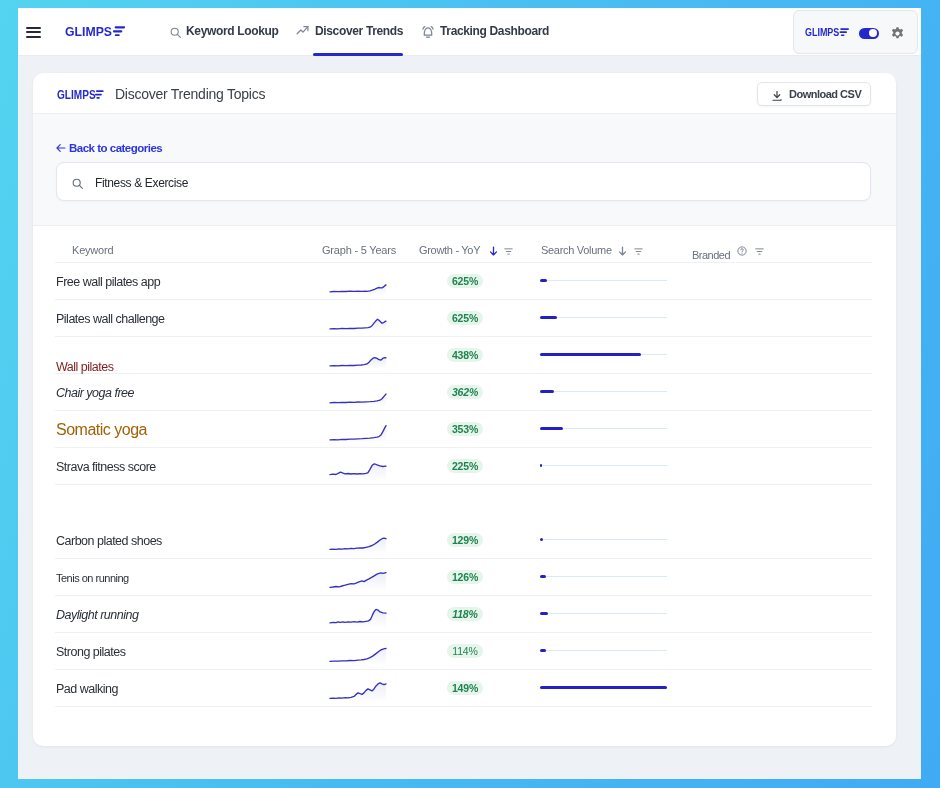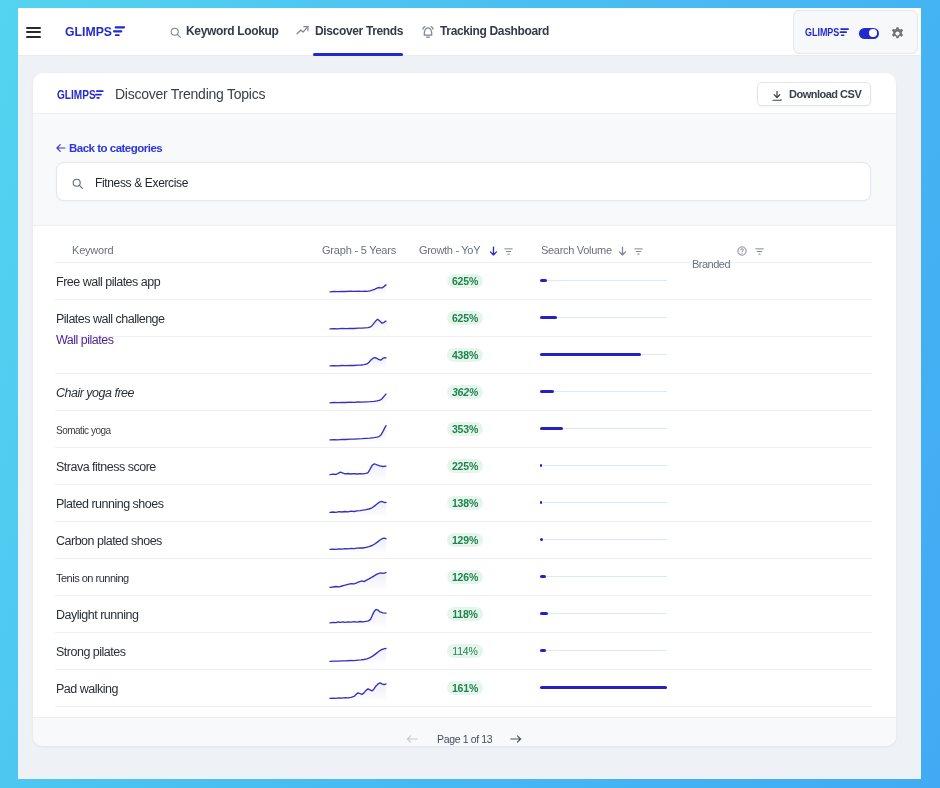--- a/index.html
+++ b/index.html
@@ -130,21 +130,21 @@
       <span class="abs" style="left:585px;top:20.4px;">
           <svg width="9" height="10" viewBox="0 0 12 14" fill="none">
             <path d="M6 1.5 V12 M1.8 8.2 L6 12.5 L10.2 8.2" stroke="#7b8492" stroke-width="1.8" stroke-linecap="round" stroke-linejoin="round"></path>
           </svg>
         </span>
       <span class="abs" style="left:601px;top:21px;">
           <svg width="9" height="9" viewBox="0 0 12 12" fill="none">
             <path d="M1 2.5 H11 M3 6 H9 M5 9.5 H7" stroke="#7b8492" stroke-width="1.3" stroke-linecap="round"></path>
           </svg>
         </span>
-      <span class="abs" style="left:659px;top:38px;transform:translateY(-50%);font-size:11px;letter-spacing:-0.3px;color:#68717f;letter-spacing:-0.5px;">Branded</span>
+      <span class="abs" style="left:659px;top:29px;transform:translateY(-50%);font-size:11px;letter-spacing:-0.3px;color:#68717f;letter-spacing:-0.5px;">Branded</span>
       <span class="abs" style="left:704px;top:20.4px;">
           <svg width="10" height="10" viewBox="0 0 14 14" fill="none">
             <circle cx="7" cy="7" r="5.8" stroke="#747d8b" stroke-width="1.3"></circle>
             <path d="M5.4 5.4 a1.7 1.7 0 1 1 2.4 1.6 c-.6.25-.8.55-.8 1.2" stroke="#747d8b" stroke-width="1.3" stroke-linecap="round" fill="none"></path>
             <circle cx="7" cy="10.2" r="0.7" fill="#7b8492"></circle>
           </svg>
         </span>
       <span class="abs" style="left:722px;top:21px;">
           <svg width="9" height="9" viewBox="0 0 12 12" fill="none">
             <path d="M1 2.5 H11 M3 6 H9 M5 9.5 H7" stroke="#7b8492" stroke-width="1.3" stroke-linecap="round"></path>
@@ -181,21 +181,21 @@
           </defs>
           <path d="M1,21.9 L5,21.6 L9,21.8 L13,21.4 L17,21.6 L21,21.3 L25,21.5 L29,21.2 L33,21.1 L36,20.9 L39,20.7 L41,20.2 L43,18.7 L45,16.2 L47,13.7 L48.5,12.2 L50,13.2 L51.5,14.7 L53,16.2 L54.5,15.7 L56,14.5 L57,14.2 L57,25 L40,25 Z" fill="url(#g2)" stroke="none"></path>
           <path d="M1,21.9 L5,21.6 L9,21.8 L13,21.4 L17,21.6 L21,21.3 L25,21.5 L29,21.2 L33,21.1 L36,20.9 L39,20.7 L41,20.2 L43,18.7 L45,16.2 L47,13.7 L48.5,12.2 L50,13.2 L51.5,14.7 L53,16.2 L54.5,15.7 L56,14.5 L57,14.2" fill="none" stroke="#3431bd" stroke-width="1.35" stroke-linejoin="round" stroke-linecap="round"></path>
         </svg>
     <div style="position:absolute;left:414px;top:11.5px;width:36px;height:13.5px;background:#e6f5ec;border-radius:7px;text-align:center;line-height:14px;font-size:10.5px;font-weight:bold;letter-spacing:-0.2px;color:#1f8350;">625%</div>
     <div style="position:absolute;left:507px;top:17.2px;width:127px;height:1.3px;background:#d9e9f9;"></div>
     <div style="position:absolute;left:507px;top:16.2px;width:17px;height:3px;border-radius:1.5px;background:#2321c4;"></div>
   </div>
   <div style="position:absolute;left:0;top:263.5px;width:863px;height:37px;">
     <div style="position:absolute;left:22px;bottom:0;width:817px;height:1px;background:#eef0f4;"></div>
-    <div style="position:absolute;left:23px;top:3px;transform:translateY(-50%);font-size:12.5px;letter-spacing:-0.5px;color:#4c1d95;">Wall pilates</div>
+    <div style="position:absolute;left:23px;top:30px;transform:translateY(-50%);font-size:12.5px;letter-spacing:-0.5px;color:#7f1d1d;">Wall pilates</div>
     <svg width="58" height="32" viewBox="0 0 58 32" style="position:absolute;left:296px;top:7px;">
           <defs>
             <linearGradient id="g3" x1="0" y1="0" x2="0" y2="1">
               <stop offset="0" stop-color="#7079d0" stop-opacity="0.13"></stop>
               <stop offset="1" stop-color="#7079d0" stop-opacity="0"></stop>
             </linearGradient>
           </defs>
           <path d="M1,21.9 L5,21.6 L9,21.8 L13,21.5 L17,21.7 L21,21.3 L25,21.5 L29,21.2 L32,21.0 L35,20.7 L38,19.9 L40,18.2 L42,15.9 L44,14.2 L46,13.6 L48,14.4 L50,15.7 L52,16.1 L54,14.2 L56,13.6 L57,13.9 L57,25 L40,25 Z" fill="url(#g3)" stroke="none"></path>
           <path d="M1,21.9 L5,21.6 L9,21.8 L13,21.5 L17,21.7 L21,21.3 L25,21.5 L29,21.2 L32,21.0 L35,20.7 L38,19.9 L40,18.2 L42,15.9 L44,14.2 L46,13.6 L48,14.4 L50,15.7 L52,16.1 L54,14.2 L56,13.6 L57,13.9" fill="none" stroke="#3431bd" stroke-width="1.35" stroke-linejoin="round" stroke-linecap="round"></path>
         </svg>
@@ -215,21 +215,21 @@
           </defs>
           <path d="M1,21.8 L5,21.5 L9,21.7 L13,21.3 L17,21.5 L21,21.2 L25,21.3 L29,21.0 L33,21.1 L37,20.8 L41,20.6 L45,20.3 L48,19.9 L51,19.2 L53,17.8 L55,15.4 L56.5,13.6 L57,13.1 L57,25 L40,25 Z" fill="url(#g4)" stroke="none"></path>
           <path d="M1,21.8 L5,21.5 L9,21.7 L13,21.3 L17,21.5 L21,21.2 L25,21.3 L29,21.0 L33,21.1 L37,20.8 L41,20.6 L45,20.3 L48,19.9 L51,19.2 L53,17.8 L55,15.4 L56.5,13.6 L57,13.1" fill="none" stroke="#3431bd" stroke-width="1.35" stroke-linejoin="round" stroke-linecap="round"></path>
         </svg>
     <div style="position:absolute;left:414px;top:11.5px;width:36px;height:13.5px;background:#e6f5ec;border-radius:7px;text-align:center;line-height:14px;font-size:10.5px;font-weight:bold;letter-spacing:-0.2px;color:#1f8350;">362%</div>
     <div style="position:absolute;left:507px;top:17.2px;width:127px;height:1.3px;background:#d9e9f9;"></div>
     <div style="position:absolute;left:507px;top:16.2px;width:14px;height:3px;border-radius:1.5px;background:#2321c4;"></div>
   </div>
   <div style="position:absolute;left:0;top:337.5px;width:863px;height:37px;">
     <div style="position:absolute;left:22px;bottom:0;width:817px;height:1px;background:#eef0f4;"></div>
-    <div style="position:absolute;left:23px;top:19px;transform:translateY(-50%);font-size:10px;letter-spacing:-0.5px;color:#404040;">Somatic yoga</div>
+    <div style="position:absolute;left:23px;top:19px;transform:translateY(-50%);font-size:16px;letter-spacing:-0.5px;color:#a16207;">Somatic yoga</div>
     <svg width="58" height="32" viewBox="0 0 58 32" style="position:absolute;left:296px;top:7px;">
           <defs>
             <linearGradient id="g5" x1="0" y1="0" x2="0" y2="1">
               <stop offset="0" stop-color="#7079d0" stop-opacity="0.13"></stop>
               <stop offset="1" stop-color="#7079d0" stop-opacity="0"></stop>
             </linearGradient>
           </defs>
           <path d="M1,21.9 L5,21.6 L9,21.8 L13,21.4 L17,21.5 L21,21.2 L25,21.1 L29,20.9 L33,20.7 L37,20.4 L41,20.1 L45,19.7 L48,19.2 L50,18.6 L52,16.9 L54,13.4 L56,9.4 L57,7.6 L57,25 L40,25 Z" fill="url(#g5)" stroke="none"></path>
           <path d="M1,21.9 L5,21.6 L9,21.8 L13,21.4 L17,21.5 L21,21.2 L25,21.1 L29,20.9 L33,20.7 L37,20.4 L41,20.1 L45,19.7 L48,19.2 L50,18.6 L52,16.9 L54,13.4 L56,9.4 L57,7.6" fill="none" stroke="#3431bd" stroke-width="1.35" stroke-linejoin="round" stroke-linecap="round"></path>
         </svg>
@@ -247,37 +247,20 @@
               <stop offset="1" stop-color="#7079d0" stop-opacity="0"></stop>
             </linearGradient>
           </defs>
           <path d="M1,19.6 L4,19.1 L7,19.5 L9.5,18.2 L11.5,17.1 L13.5,17.9 L16,18.8 L19,18.5 L22,19.0 L25,18.6 L28,19.0 L31,18.6 L34,18.9 L37,18.4 L39,17.6 L41,14.4 L43,10.6 L44.5,9.2 L46,9.0 L48,9.9 L51,10.9 L54,11.5 L57,11.1 L57,25 L40,25 Z" fill="url(#g6)" stroke="none"></path>
           <path d="M1,19.6 L4,19.1 L7,19.5 L9.5,18.2 L11.5,17.1 L13.5,17.9 L16,18.8 L19,18.5 L22,19.0 L25,18.6 L28,19.0 L31,18.6 L34,18.9 L37,18.4 L39,17.6 L41,14.4 L43,10.6 L44.5,9.2 L46,9.0 L48,9.9 L51,10.9 L54,11.5 L57,11.1" fill="none" stroke="#3431bd" stroke-width="1.35" stroke-linejoin="round" stroke-linecap="round"></path>
         </svg>
     <div style="position:absolute;left:414px;top:11.5px;width:36px;height:13.5px;background:#e6f5ec;border-radius:7px;text-align:center;line-height:14px;font-size:10.5px;font-weight:bold;letter-spacing:-0.2px;color:#1f8350;">225%</div>
     <div style="position:absolute;left:507px;top:17.2px;width:127px;height:1.3px;background:#d9e9f9;"></div>
     <div style="position:absolute;left:507px;top:16.2px;width:2px;height:3px;border-radius:1.5px;background:#2321c4;"></div>
   </div>
-  <div style="position:absolute;left:0;top:411.5px;width:863px;height:37px;">
-    <div style="position:absolute;left:22px;bottom:0;width:817px;height:1px;background:#eef0f4;"></div>
-    <div style="position:absolute;left:23px;top:19px;transform:translateY(-50%);font-size:12.5px;letter-spacing:-0.5px;color:#2a3038;">Plated running shoes</div>
-    <svg width="58" height="32" viewBox="0 0 58 32" style="position:absolute;left:296px;top:7px;">
-          <defs>
-            <linearGradient id="g7" x1="0" y1="0" x2="0" y2="1">
-              <stop offset="0" stop-color="#7079d0" stop-opacity="0.13"></stop>
-              <stop offset="1" stop-color="#7079d0" stop-opacity="0"></stop>
-            </linearGradient>
-          </defs>
-          <path d="M1,20.4 L4,20.0 L7,20.3 L10,19.7 L13,20.0 L16,19.5 L19,19.8 L22,19.2 L25,19.5 L28,18.9 L31,18.6 L34,18.2 L37,17.7 L40,17.0 L43,15.8 L46,13.6 L48,12.0 L50,10.4 L52,9.5 L54,9.9 L56,10.6 L57,10.4 L57,25 L40,25 Z" fill="url(#g7)" stroke="none"></path>
-          <path d="M1,20.4 L4,20.0 L7,20.3 L10,19.7 L13,20.0 L16,19.5 L19,19.8 L22,19.2 L25,19.5 L28,18.9 L31,18.6 L34,18.2 L37,17.7 L40,17.0 L43,15.8 L46,13.6 L48,12.0 L50,10.4 L52,9.5 L54,9.9 L56,10.6 L57,10.4" fill="none" stroke="#3431bd" stroke-width="1.35" stroke-linejoin="round" stroke-linecap="round"></path>
-        </svg>
-    <div style="position:absolute;left:414px;top:11.5px;width:36px;height:13.5px;background:#e6f5ec;border-radius:7px;text-align:center;line-height:14px;font-size:10.5px;font-weight:bold;letter-spacing:-0.2px;color:#1f8350;">138%</div>
-    <div style="position:absolute;left:507px;top:17.2px;width:127px;height:1.3px;background:#d9e9f9;"></div>
-    <div style="position:absolute;left:507px;top:16.2px;width:2px;height:3px;border-radius:1.5px;background:#2321c4;"></div>
-  </div>
   <div style="position:absolute;left:0;top:448.5px;width:863px;height:37px;">
     <div style="position:absolute;left:22px;bottom:0;width:817px;height:1px;background:#eef0f4;"></div>
     <div style="position:absolute;left:23px;top:19px;transform:translateY(-50%);font-size:12.5px;letter-spacing:-0.5px;color:#2a3038;">Carbon plated shoes</div>
     <svg width="58" height="32" viewBox="0 0 58 32" style="position:absolute;left:296px;top:7px;">
           <defs>
             <linearGradient id="g8" x1="0" y1="0" x2="0" y2="1">
               <stop offset="0" stop-color="#7079d0" stop-opacity="0.13"></stop>
               <stop offset="1" stop-color="#7079d0" stop-opacity="0"></stop>
             </linearGradient>
           </defs>
@@ -298,21 +281,21 @@
               <stop offset="1" stop-color="#7079d0" stop-opacity="0"></stop>
             </linearGradient>
           </defs>
           <path d="M1,21.4 L4,21.0 L7,20.5 L10,20.8 L13,20.0 L16,19.2 L19,18.3 L22,17.6 L25,17.9 L27,17.2 L30,15.9 L33,14.9 L35,15.6 L37,14.4 L40,12.9 L43,11.2 L46,9.4 L48,8.2 L50,7.4 L52,6.9 L54,7.4 L57,6.6 L57,25 L40,25 Z" fill="url(#g9)" stroke="none"></path>
           <path d="M1,21.4 L4,21.0 L7,20.5 L10,20.8 L13,20.0 L16,19.2 L19,18.3 L22,17.6 L25,17.9 L27,17.2 L30,15.9 L33,14.9 L35,15.6 L37,14.4 L40,12.9 L43,11.2 L46,9.4 L48,8.2 L50,7.4 L52,6.9 L54,7.4 L57,6.6" fill="none" stroke="#3431bd" stroke-width="1.35" stroke-linejoin="round" stroke-linecap="round"></path>
         </svg>
     <div style="position:absolute;left:414px;top:11.5px;width:36px;height:13.5px;background:#e6f5ec;border-radius:7px;text-align:center;line-height:14px;font-size:10.5px;font-weight:bold;letter-spacing:-0.2px;color:#1f8350;">126%</div>
     <div style="position:absolute;left:507px;top:17.2px;width:127px;height:1.3px;background:#d9e9f9;"></div>
     <div style="position:absolute;left:507px;top:16.2px;width:6.3px;height:3px;border-radius:1.5px;background:#2321c4;"></div>
   </div>
-  <div style="position:absolute;left:0;top:522.5px;width:863px;height:37px;">
+  <div style="position:absolute;left:0;top:522.5px;width:863px;height:37px;font-style:italic;">
     <div style="position:absolute;left:22px;bottom:0;width:817px;height:1px;background:#eef0f4;"></div>
     <div style="position:absolute;left:23px;top:19px;transform:translateY(-50%);font-size:12.5px;letter-spacing:-0.5px;color:#2a3038;">Daylight running</div>
     <svg width="58" height="32" viewBox="0 0 58 32" style="position:absolute;left:296px;top:7px;">
           <defs>
             <linearGradient id="g10" x1="0" y1="0" x2="0" y2="1">
               <stop offset="0" stop-color="#7079d0" stop-opacity="0.13"></stop>
               <stop offset="1" stop-color="#7079d0" stop-opacity="0"></stop>
             </linearGradient>
           </defs>
           <path d="M1,19.8 L4,19.4 L7,19.7 L9,18.9 L11,19.4 L14,18.9 L16,19.3 L19,18.8 L22,19.2 L25,18.7 L28,19.1 L31,18.5 L34,18.9 L37,18.3 L39.5,17.9 L41.5,16.4 L43.5,11.9 L45.5,7.9 L47,6.4 L49,7.1 L51,8.9 L54,9.9 L57,10.2 L57,25 L40,25 Z" fill="url(#g10)" stroke="none"></path>
@@ -345,32 +328,19 @@
     <svg width="58" height="32" viewBox="0 0 58 32" style="position:absolute;left:296px;top:7px;">
           <defs>
             <linearGradient id="g12" x1="0" y1="0" x2="0" y2="1">
               <stop offset="0" stop-color="#7079d0" stop-opacity="0.13"></stop>
               <stop offset="1" stop-color="#7079d0" stop-opacity="0"></stop>
             </linearGradient>
           </defs>
           <path d="M1,21.4 L4,21.1 L7,21.3 L10,20.9 L13,21.1 L16,20.7 L19,20.8 L22,20.3 L25,19.4 L27,17.4 L29,15.9 L31,16.7 L33,17.4 L35,15.9 L37,13.4 L39,11.9 L41,12.9 L43,13.9 L45,11.9 L47,8.9 L49,6.9 L51,5.9 L53,6.9 L55,7.7 L57,6.9 L57,25 L40,25 Z" fill="url(#g12)" stroke="none"></path>
           <path d="M1,21.4 L4,21.1 L7,21.3 L10,20.9 L13,21.1 L16,20.7 L19,20.8 L22,20.3 L25,19.4 L27,17.4 L29,15.9 L31,16.7 L33,17.4 L35,15.9 L37,13.4 L39,11.9 L41,12.9 L43,13.9 L45,11.9 L47,8.9 L49,6.9 L51,5.9 L53,6.9 L55,7.7 L57,6.9" fill="none" stroke="#3431bd" stroke-width="1.35" stroke-linejoin="round" stroke-linecap="round"></path>
         </svg>
-    <div style="position:absolute;left:414px;top:11.5px;width:36px;height:13.5px;background:#e6f5ec;border-radius:7px;text-align:center;line-height:14px;font-size:10.5px;font-weight:bold;letter-spacing:-0.2px;color:#1f8350;">161%</div>
+    <div style="position:absolute;left:414px;top:11.5px;width:36px;height:13.5px;background:#e6f5ec;border-radius:7px;text-align:center;line-height:14px;font-size:10.5px;font-weight:bold;letter-spacing:-0.2px;color:#1f8350;">149%</div>
     <div style="position:absolute;left:507px;top:17.2px;width:127px;height:1.3px;background:#d9e9f9;"></div>
     <div style="position:absolute;left:507px;top:16.2px;width:127px;height:3px;border-radius:1.5px;background:#2321c4;"></div>
   </div>
 
-    <div class="abs" style="left:0;top:644px;width:863px;height:29px;background:#f8f9fb;border-top:1px solid #eceef2;border-radius:0 0 10px 10px;">
-      <span class="abs" style="left:372px;top:14.5px;">
-          <svg width="14" height="12" viewBox="0 0 20 16" fill="none">
-            <path d="M17.5 8 H3 M8 3.5 L3.5 8 L8 12.5" stroke="#c6ccd5" stroke-width="1.6" stroke-linecap="round" stroke-linejoin="round"></path>
-          </svg>
-        </span>
-      <span class="abs" style="left:404px;top:20.5px;transform:translateY(-50%);font-size:10.5px;letter-spacing:-0.35px;color:#454d59;">Page 1 of 13</span>
-      <span class="abs" style="left:475.5px;top:14.5px;">
-          <svg width="14" height="12" viewBox="0 0 20 16" fill="none">
-            <path d="M2.5 8 H17 M12 3.5 L16.5 8 L12 12.5" stroke="#4b525e" stroke-width="1.6" stroke-linecap="round" stroke-linejoin="round"></path>
-          </svg>
-        </span>
-    </div>
   </div>
 </div>
 
 </body></html>

